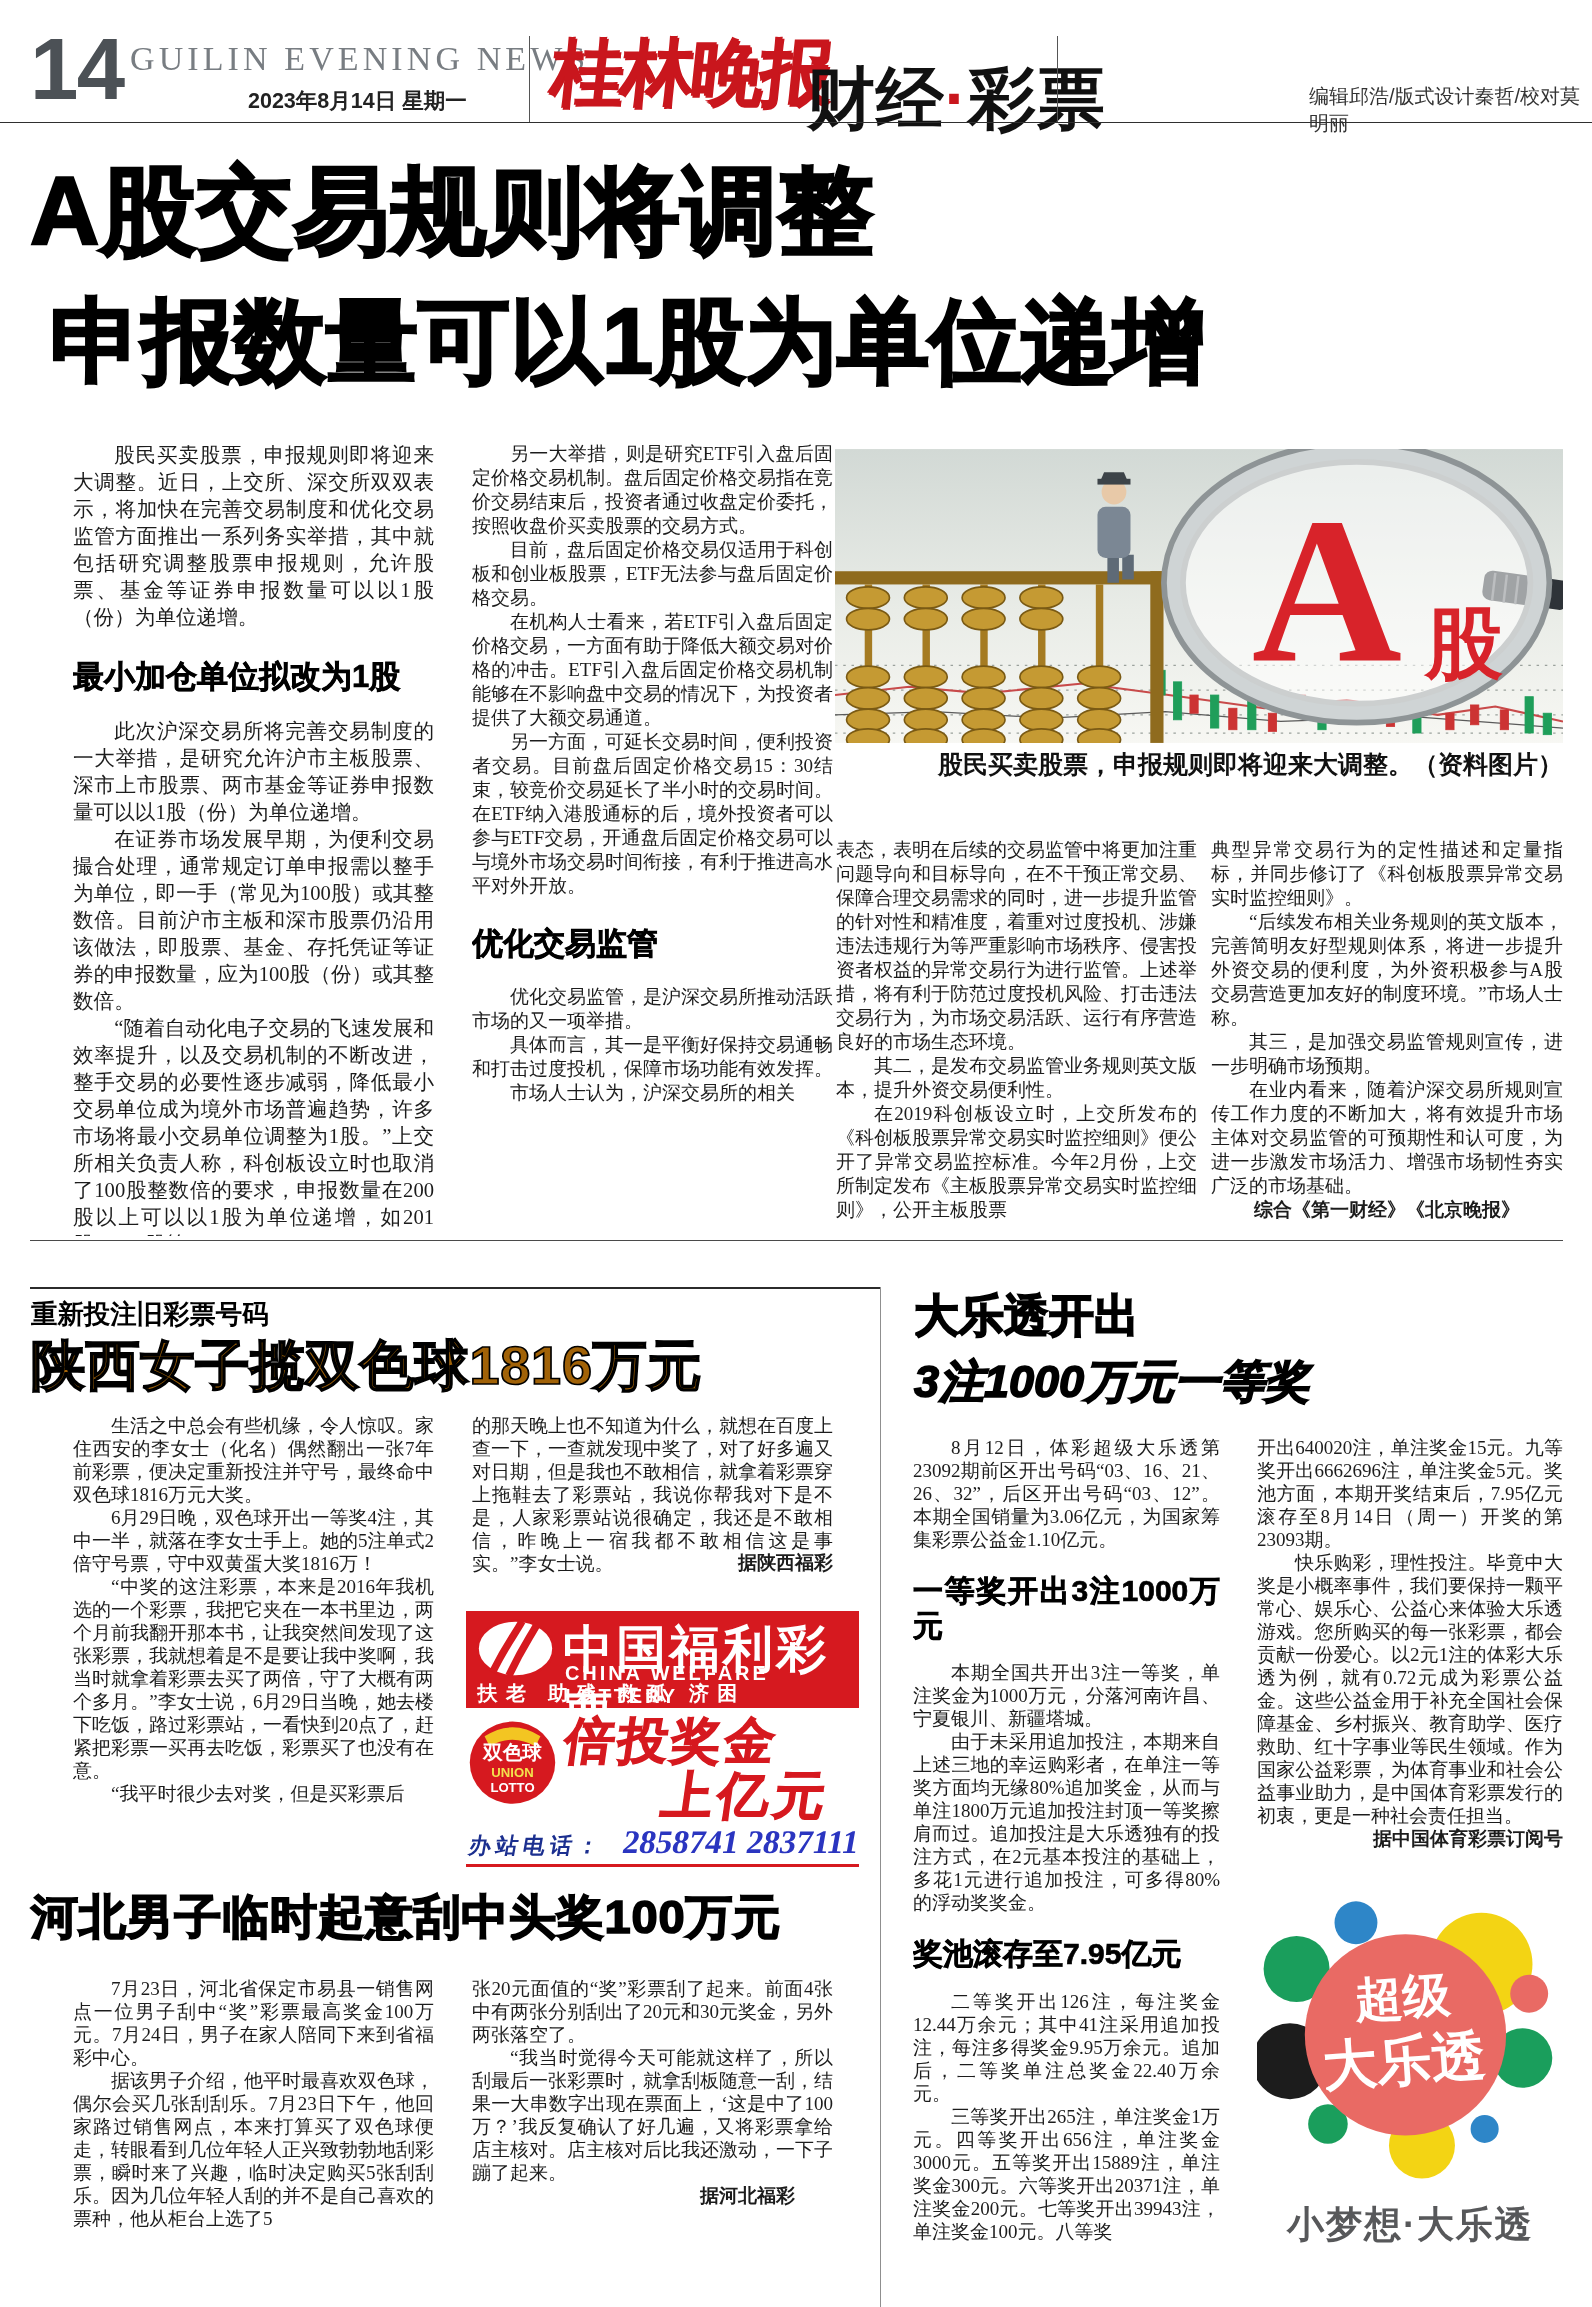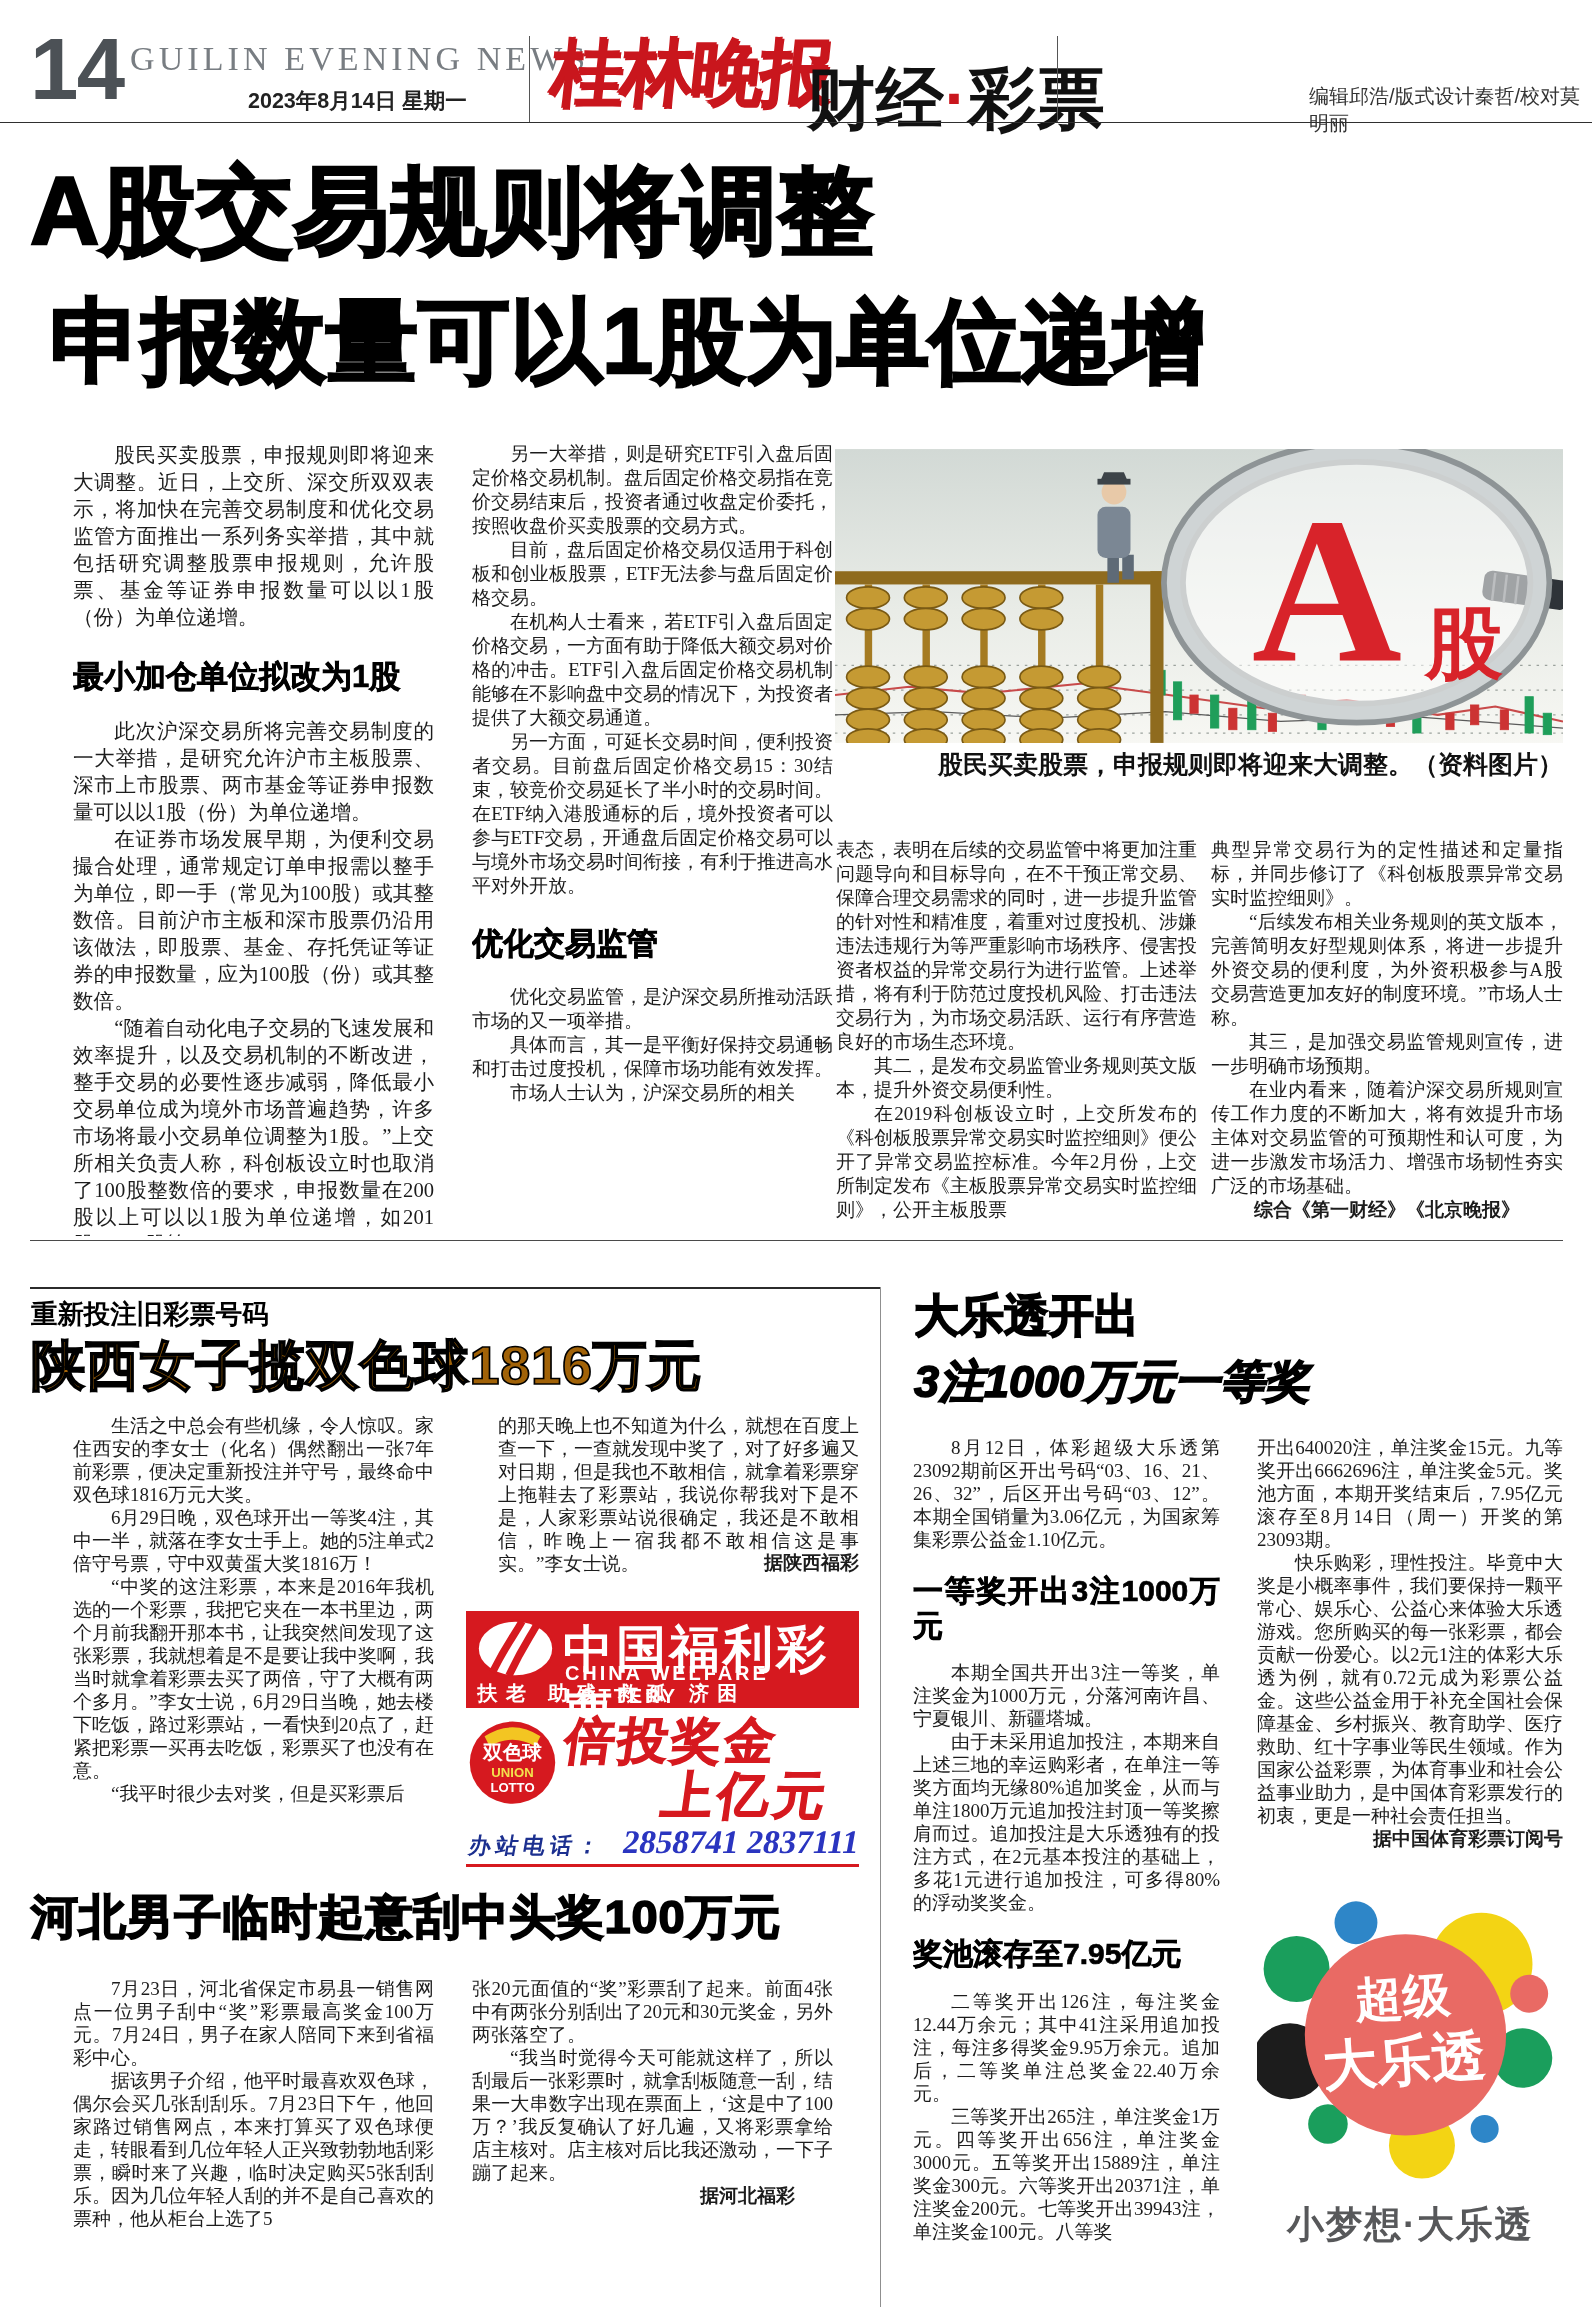--- a/index.html
+++ b/index.html
@@ -48,21 +48,21 @@
   #photo-caption{left:835px;top:748px;width:728px;font-size:25px;font-weight:700;text-align:right;color:#111;}
 
   #divider-main{left:30px;top:1240px;width:1533px;border-top:1.7px solid #4a4a4a;}
 
   
   #lb-topline{left:30px;top:1287px;width:851px;border-top:2.5px solid #2b2b2b;}
   #v-divider{left:880px;top:1287px;height:1020px;border-left:1.7px solid #8f8f8f;}
   #kicker{left:31px;top:1297px;font-size:26.4px;font-weight:900;color:#000;}
   #sx-headline{left:31px;top:1330px;font-size:54px;font-weight:900;color:#a16207;-webkit-text-stroke:1.7px #000;letter-spacing:0.8px;}
   #sx-col1{left:73px;top:1414px;width:361px;height:462px;font-size:19px;line-height:23px;}
-  #sx-col2{left:472px;top:1414px;width:361px;height:194px;font-size:19px;line-height:23px;margin-left:26px;}
+  #sx-col2{left:472px;top:1414px;width:361px;height:194px;font-size:19px;line-height:23px;}
 
   
   #ad{left:466px;top:1611px;width:393px;height:256px;}
   #ad .banner{position:relative;width:393px;height:97px;background:#d6191f;}
   #ad .banner .cwl-logo{position:absolute;left:8.3px;top:6.6px;}
   #ad .t1{position:absolute;left:97px;top:5px;font-size:50px;font-weight:900;color:#fff;letter-spacing:3.3px;}
   #ad .t2{position:absolute;left:99px;top:51px;font-size:20px;font-weight:700;color:#fff;letter-spacing:2.9px;
           font-family:"Liberation Sans","DejaVu Sans",sans-serif;}
   #ad .t3{position:absolute;left:11.6px;top:69px;width:371px;font-size:20px;font-weight:900;color:#fff;letter-spacing:8.3px;}
   #ad .mid{position:relative;width:393px;height:116px;background:#fff;}

